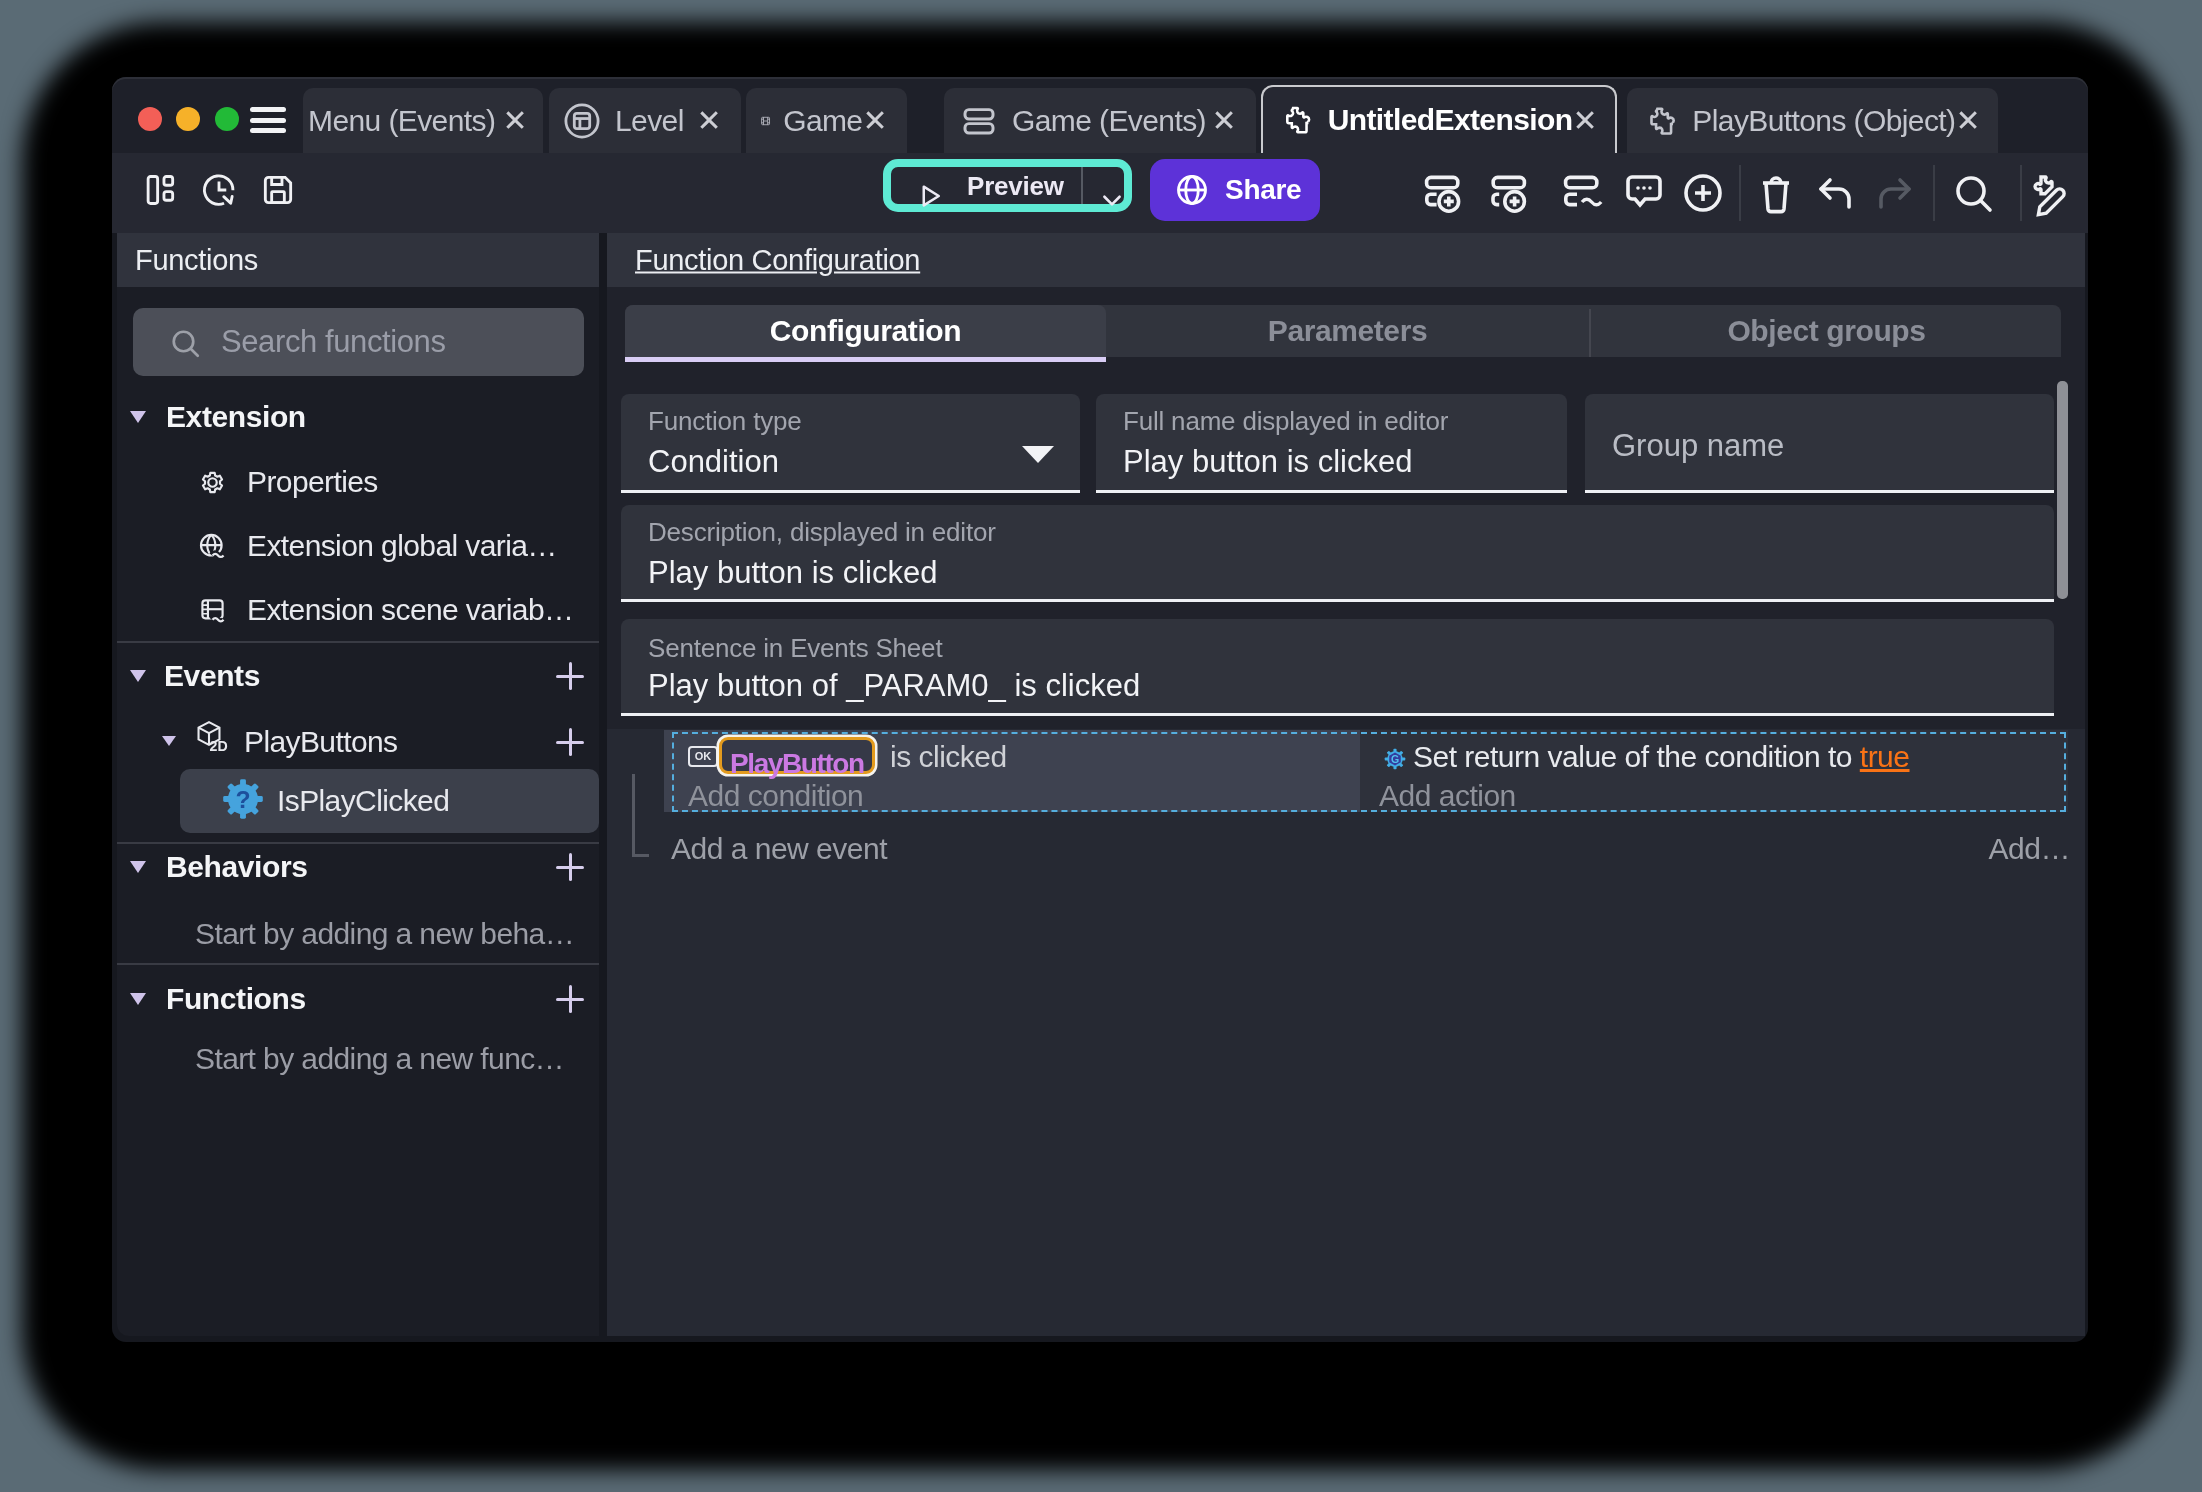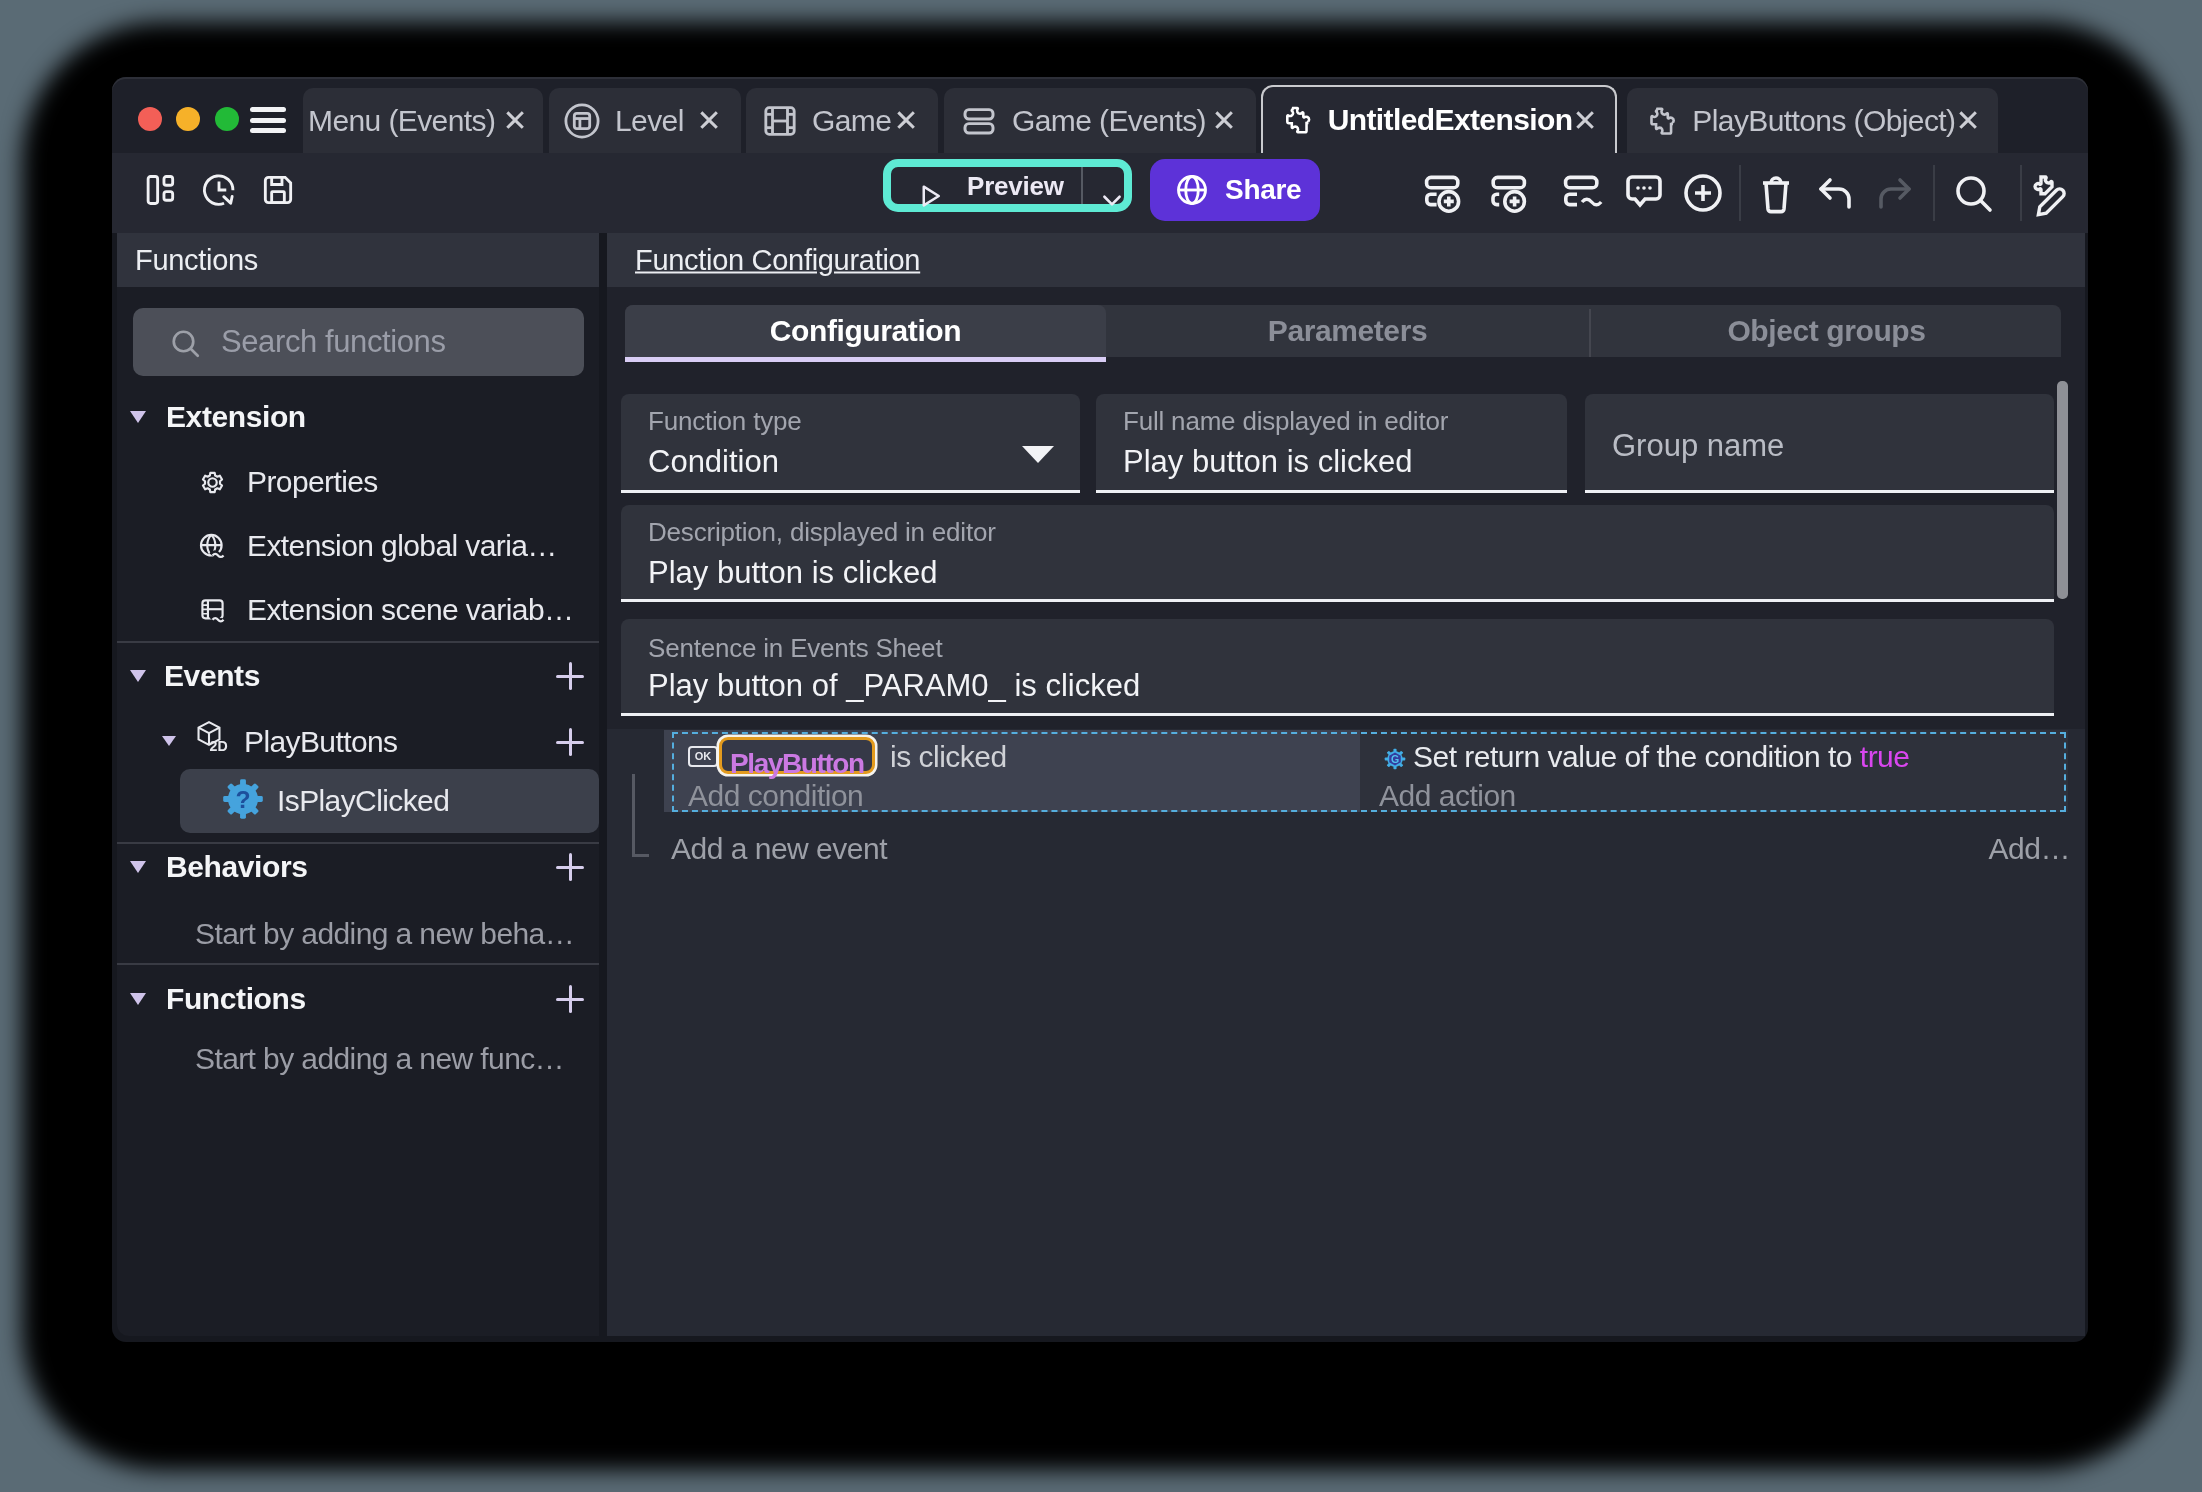--- a/index.html
+++ b/index.html
@@ -61,21 +61,21 @@
   <div class="tab" style="left:437px; width:192px; padding:0 20px 0 12px;">
     <svg class="ticon" style="position:static;transform:none;margin-right:12px;" width="42" height="42" viewBox="0 0 24 24" fill="none" stroke="#c3c5cd" stroke-width="1.6">
         <circle cx="12" cy="12" r="9.2"></circle>
         <rect x="7.6" y="7.6" width="8.8" height="8.8" rx="1.5"></rect>
         <line x1="7.6" y1="10.6" x2="16.4" y2="10.6"></line>
         <line x1="10.8" y1="10.6" x2="10.8" y2="16.4"></line>
       </svg>
     <span>Level</span>
       <span class="x">✕</span>
     </div>
-  <div class="tab" style="left:634px; width:192px; padding:0 20px 0 14px;">
+  <div class="tab" style="left:634px; width:161px; padding:0 20px 0 14px;">
     <svg class="ticon" style="position:static;transform:none;margin-right:12px;" width="40" height="40" viewBox="0 0 24 24" fill="none" stroke="#c3c5cd" stroke-width="1.7">
         <rect x="3.5" y="4" width="17" height="16" rx="2"></rect>
         <line x1="7.5" y1="4" x2="7.5" y2="20"></line>
         <line x1="16.5" y1="4" x2="16.5" y2="20"></line>
         <line x1="7.5" y1="12" x2="16.5" y2="12"></line>
         <line x1="3.5" y1="8" x2="7.5" y2="8"></line>
         <line x1="3.5" y1="16" x2="7.5" y2="16"></line>
         <line x1="16.5" y1="8" x2="20.5" y2="8"></line>
         <line x1="16.5" y1="16" x2="20.5" y2="16"></line>
       </svg>
@@ -348,21 +348,21 @@
             <rect x="10.3" y="0.8" width="3.4" height="5" rx="0.8" transform="rotate(135 12 12)"></rect>
             <rect x="10.3" y="0.8" width="3.4" height="5" rx="0.8" transform="rotate(180 12 12)"></rect>
             <rect x="10.3" y="0.8" width="3.4" height="5" rx="0.8" transform="rotate(225 12 12)"></rect>
             <rect x="10.3" y="0.8" width="3.4" height="5" rx="0.8" transform="rotate(270 12 12)"></rect>
             <rect x="10.3" y="0.8" width="3.4" height="5" rx="0.8" transform="rotate(315 12 12)"></rect>
             <circle cx="12" cy="12" r="8.4"></circle>
           </g>
           <path fill="#333d9e" d="M12 4.8 L18.3 8.4 V15.6 L12 19.2 L5.7 15.6 V8.4 Z"></path>
           <text x="12" y="16.2" text-anchor="middle" font-size="11.5" font-weight="bold" fill="#52c2ee" font-family="Liberation Sans">G</text>
         </svg>
-      <div class="abs" style="left:806px; top:11px; color:#e8eaee; font-size:30px; letter-spacing:-0.5px;">Set return value of the condition to <span style="color:#d946ef;">true</span></div>
+      <div class="abs" style="left:806px; top:11px; color:#e8eaee; font-size:30px; letter-spacing:-0.5px;">Set return value of the condition to <span style="color:#f97316;text-decoration:underline;">true</span></div>
       <div class="abs" style="left:772px; top:50px; color:#8f929b; font-size:30px; letter-spacing:-0.5px;">Add action</div>
 
       <div class="abs" style="left:25px; top:45px; width:3px; height:83px; background:#565963;"></div>
       <div class="abs" style="left:25px; top:125px; width:17px; height:3px; background:#565963;"></div>
       <div class="abs" style="left:64px; top:103px; color:#9da0a8; font-size:30px; letter-spacing:-0.5px;">Add a new event</div>
       <div class="abs" style="right:15px; top:103px; color:#9da0a8; font-size:30px; letter-spacing:-0.5px;">Add…</div>
     </div>
   </div>
 </div>
 

